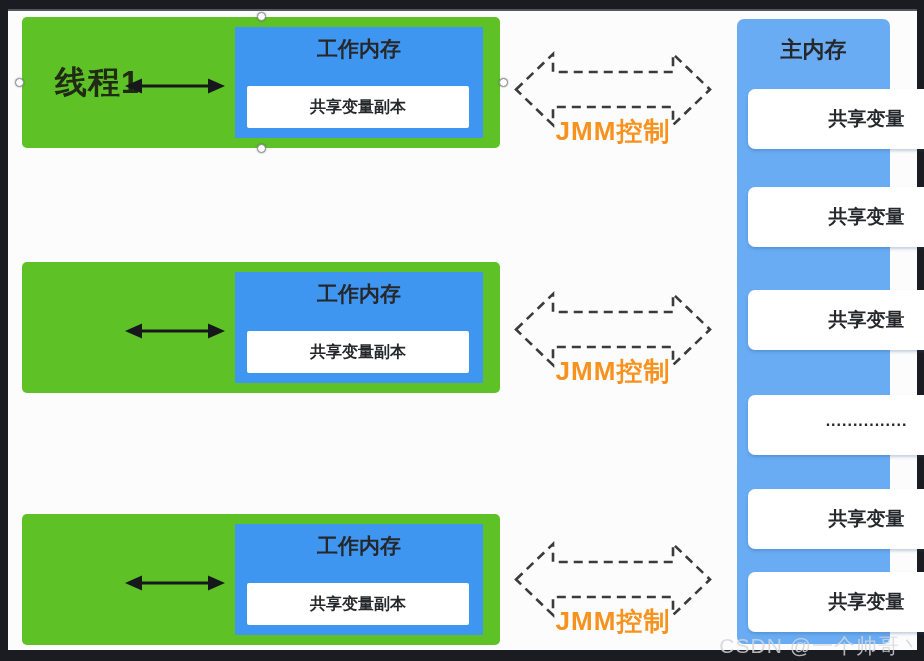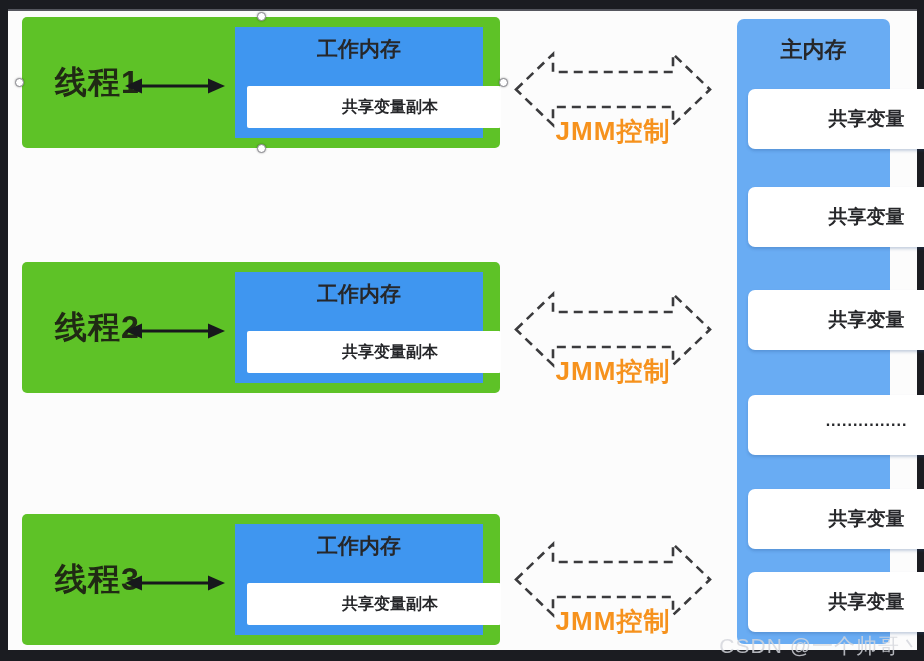--- a/index.html
+++ b/index.html
@@ -26,21 +26,21 @@
   .work-box{
     position:absolute; left:213px; top:10px; width:248px; height:111px;
     background:var(--work-blue,#3f96f0); border-radius:0;
   }
   .work-title{
     position:absolute; top:8px; left:0; width:100%; text-align:center;
     font-size:21px; font-weight:bold; color:var(--dark-text,#26272a);
   }
   .copy-box{
     position:absolute; left:12px; top:59px; width:222px; height:42px;
-    background:#fff; border-radius:2px; display:flex; align-items:center; justify-content:center;padding-left:32px;
+    background:#fff; border-radius:2px; display:flex; align-items:center; justify-content:center;
   }
   .copy-box span{ font-size:16px; font-weight:bold; color:var(--dark-text,#26272a); }
   
   .handle{
     position:absolute; width:9px; height:9px; border-radius:50%;
     background:#fff; border:1.5px solid #8a8a90; box-sizing:border-box;
     box-shadow:0 0 2px rgba(0,0,0,.4); z-index:5;
   }
   .h-top{ left:235px; top:-5px; }
   .h-bottom{ left:235px; bottom:-5px; }
@@ -99,36 +99,34 @@
       </svg>
       <div class="work-box">
         <div class="work-title">工作内存</div>
         <div class="copy-box">
           <span>共享变量副本</span>
         </div>
       </div>
     </div>
 
     <div class="thread-row" style="top:251px">
-      <div class="thread-label">线程2</div>
       <svg class="link-arrow" width="100" height="24" viewBox="0 0 100 24">
         <line x1="12" y1="12" x2="88" y2="12" stroke="#17181c" stroke-width="3"></line>
         <polygon points="0,12 17,4.5 17,19.5" fill="#17181c"></polygon>
         <polygon points="100,12 83,4.5 83,19.5" fill="#17181c"></polygon>
       </svg>
       <div class="work-box">
         <div class="work-title">工作内存</div>
         <div class="copy-box">
           <span>共享变量副本</span>
         </div>
       </div>
     </div>
 
     <div class="thread-row" style="top:503px">
-      <div class="thread-label">线程3</div>
       <svg class="link-arrow" width="100" height="24" viewBox="0 0 100 24">
         <line x1="12" y1="12" x2="88" y2="12" stroke="#17181c" stroke-width="3"></line>
         <polygon points="0,12 17,4.5 17,19.5" fill="#17181c"></polygon>
         <polygon points="100,12 83,4.5 83,19.5" fill="#17181c"></polygon>
       </svg>
       <div class="work-box">
         <div class="work-title">工作内存</div>
         <div class="copy-box">
           <span>共享变量副本</span>
         </div>

